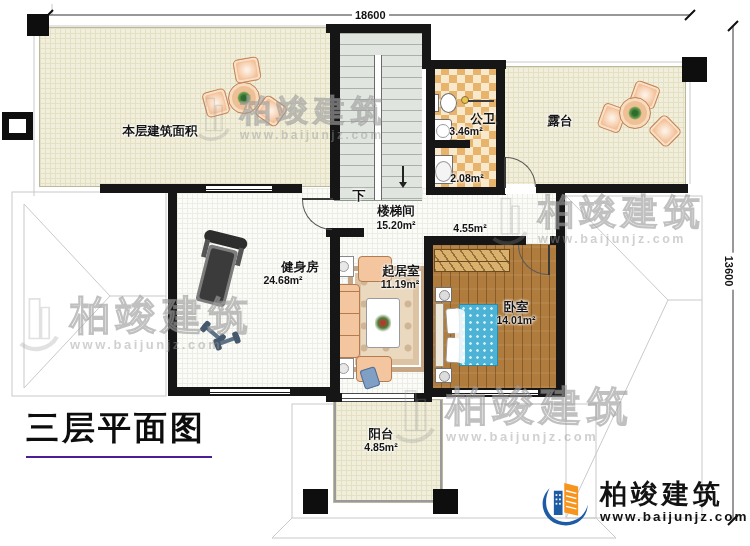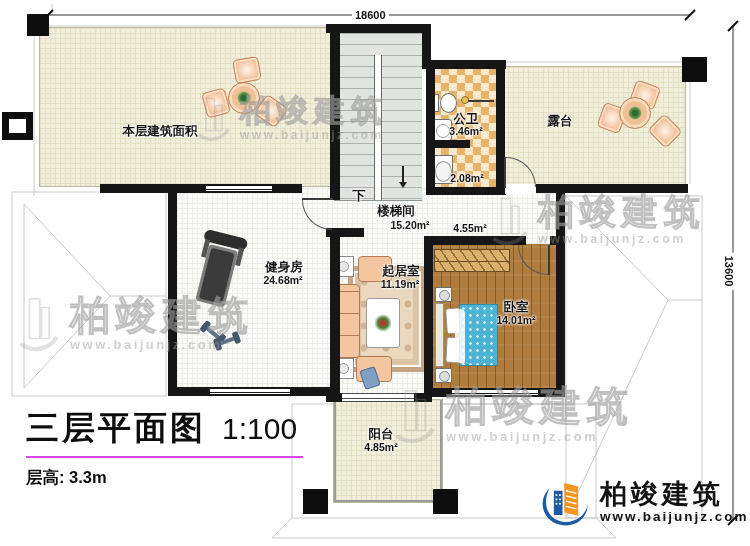--- a/index.html
+++ b/index.html
@@ -68,21 +68,21 @@
   .dim{position:absolute;font-size:11px;font-weight:700;color:#111;background:#fff;padding:0 3px;z-index:41;white-space:nowrap;}
 
   
   .wm{position:absolute;display:flex;align-items:center;gap:6px;z-index:50;pointer-events:none;}
   .wm .wm-big{font-weight:700;color:rgba(255,255,255,0.25);-webkit-text-stroke:1px rgba(140,140,140,.55);letter-spacing:6px;line-height:1;}
   .wm .wm-url{font-weight:700;color:rgba(150,150,150,.45);letter-spacing:2.5px;margin-top:2px;}
   .wm svg{opacity:.5;}
 
   
   .titleblock{position:absolute;left:26px;top:406px;z-index:60;}
-  .titlerow{display:flex;align-items:baseline;gap:16px;border-bottom:2px solid #d946ef;padding:0 6px 5px 0;width:max-content;}
+  .titlerow{display:flex;align-items:baseline;gap:0;border-bottom:2px solid #4c1d95;padding:0 6px 5px 0;width:max-content;}
   .title-main{font-size:33px;font-weight:600;letter-spacing:3px;color:#0d0d0d;}
   .title-scale{font-size:30px;font-weight:500;color:#0d0d0d;}
   .inforow{margin-top:9px;font-size:16.5px;font-weight:600;color:#0d0d0d;display:flex;gap:22px;}
   .logoblock{position:absolute;left:540px;top:474px;display:flex;align-items:center;gap:8px;z-index:60;}
   .logo-brand{font-size:27px;font-weight:900;letter-spacing:4px;color:#121212;line-height:1.05;}
   .logo-site{font-size:13.5px;font-weight:800;letter-spacing:2px;color:#121212;}
 </style>
 </head>
 <body>
 
@@ -232,27 +232,27 @@
 
   <div class="colm" style="left:27px;top:14px;width:22px;height:22px;"></div>
   <div class="hollow" style="left:2px;top:112px;width:17px;height:14px;"></div>
   <div class="colm" style="left:682px;top:57px;width:25px;height:25px;"></div>
   <div class="colm" style="left:303px;top:489px;width:25px;height:25px;"></div>
   <div class="colm" style="left:433px;top:489px;width:25px;height:25px;"></div>
 
   <div class="rlabel" style="left:160px;top:131px;">本层建筑面积</div>
   <div class="rlabel" style="left:359px;top:196px;font-size:13px;">下</div>
   <div class="rlabel" style="left:396px;top:211px;">楼梯间</div>
-  <div class="rlabel rarea" style="left:410px;top:225px;">15.20m²</div>
-  <div class="rlabel" style="left:466px;top:119px;">公卫</div>
+  <div class="rlabel rarea" style="left:396px;top:225px;">15.20m²</div>
+  <div class="rlabel" style="left:483px;top:119px;">公卫</div>
   <div class="rlabel rarea" style="left:466px;top:131px;">3.46m²</div>
   <div class="rlabel rarea" style="left:467px;top:178px;">2.08m²</div>
   <div class="rlabel rarea" style="left:470px;top:228px;">4.55m²</div>
   <div class="rlabel" style="left:560px;top:121px;">露台</div>
-  <div class="rlabel" style="left:284px;top:267px;">健身房</div>
+  <div class="rlabel" style="left:300px;top:267px;">健身房</div>
   <div class="rlabel rarea" style="left:283px;top:280px;">24.68m²</div>
   <div class="rlabel" style="left:401px;top:271px;">起居室</div>
   <div class="rlabel rarea" style="left:400px;top:284px;">11.19m²</div>
   <div class="rlabel" style="left:516px;top:307px;">卧室</div>
   <div class="rlabel rarea" style="left:516px;top:320px;">14.01m²</div>
   <div class="rlabel" style="left:381px;top:434px;">阳台</div>
   <div class="rlabel rarea" style="left:381px;top:447px;">4.85m²</div>
 
   <svg width="0" height="0" style="position:absolute;">
     <defs>
@@ -295,27 +295,22 @@
       </svg>
     <div>
       <div class="wm-big" style="font-size:41px;">柏竣建筑</div>
       <div class="wm-url" style="font-size:13px;">www.baijunjz.com</div>
     </div>
   </div>
 
   <div class="titleblock">
     <div class="titlerow">
       <span class="title-main">三层平面图</span>
-      <span class="title-scale">1:100</span>
     </div>
     <div class="inforow">
-      <span>
-        <span>层高:</span>
-        <span>3.3m</span>
-      </span>
     </div>
   </div>
 
   <div class="logoblock">
     <svg width="52" height="56" viewBox="0 0 60 60">
       <path d="M30 57 C13 57 3 45 3 32 C3 25 6 19 11 14 C8 20 7 25 7 30 C7 44 17 53 30 53 C43 53 53 44 55 33 C55 46 45 57 30 57 Z" fill="#1d5ca5"></path>
       <rect x="16" y="17" width="10" height="28" fill="#1d5ca5"></rect>
       <g fill="#fff">
           <rect x="18" y="21" width="2" height="2"></rect>
           <rect x="22" y="21" width="2" height="2"></rect>

